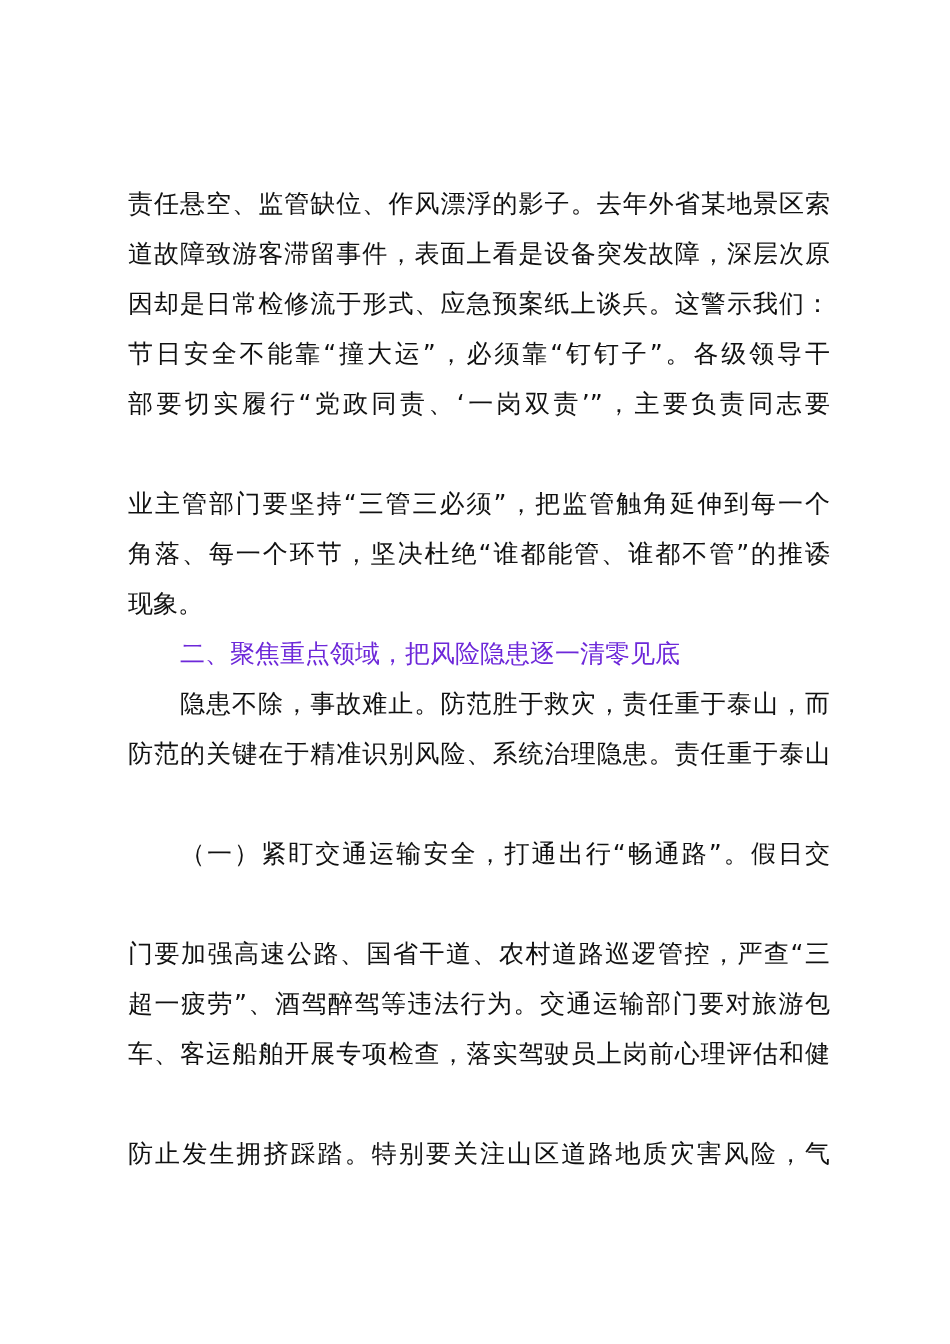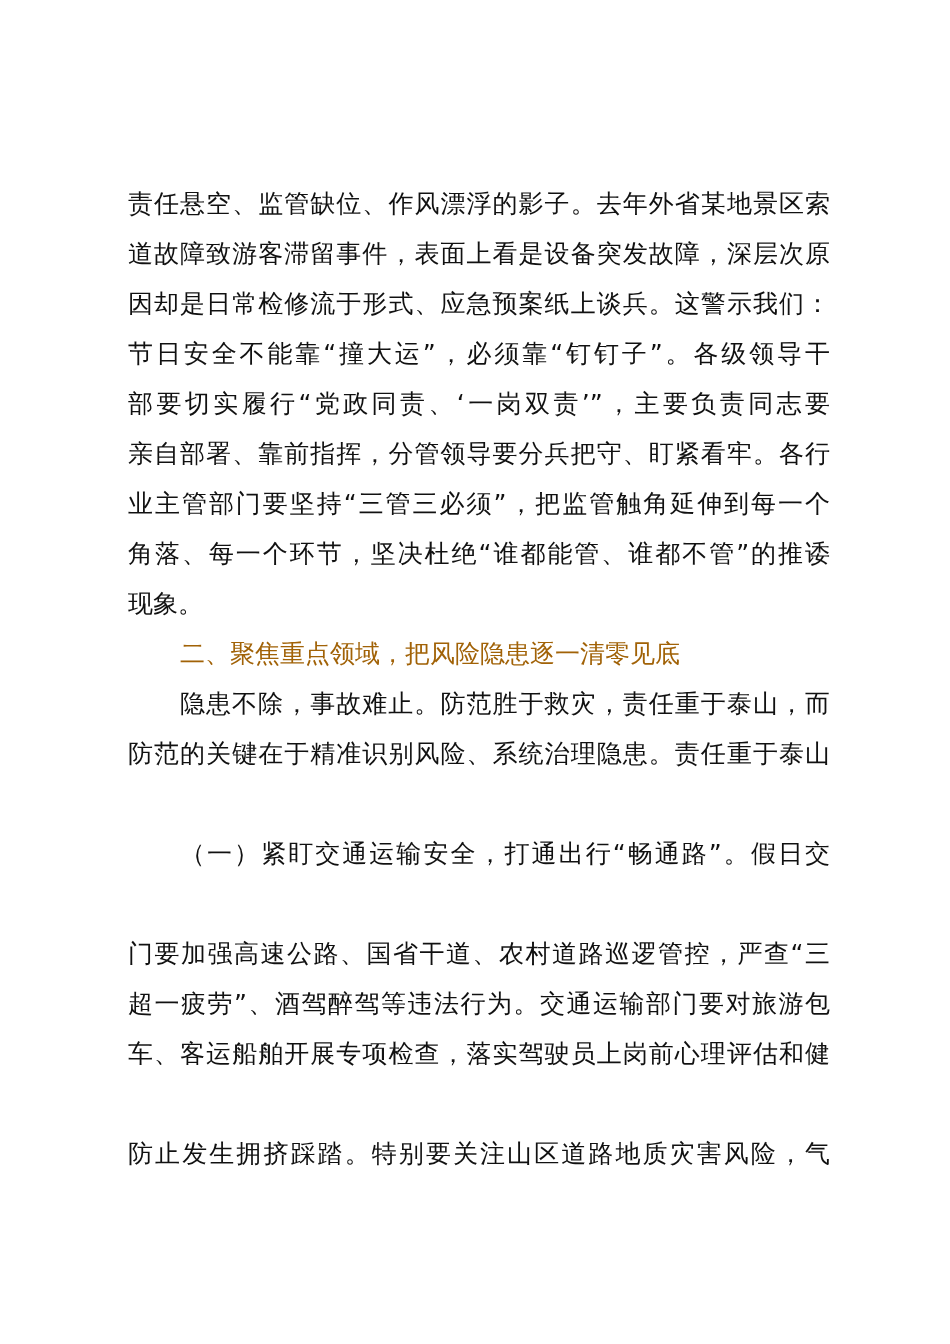--- a/index.html
+++ b/index.html
@@ -41,33 +41,32 @@
     }
     .line.indent {
       left: 180px;
       width: 650px;
     }
     .line.heading {
       left: 180px;
       width: auto;
       text-align: center;
       text-align-last: left;
-      color: #a16207;
+      color: #6d28d9;
     }
   </style>
 </head>
 <body>
 
 <div class="page">
   <div class="line" style="top:179px">责任悬空、监管缺位、作风漂浮的影子。去年外省某地景区索</div>
   <div class="line" style="top:229px">道故障致游客滞留事件，表面上看是设备突发故障，深层次原</div>
   <div class="line" style="top:279px">因却是日常检修流于形式、应急预案纸上谈兵。这警示我们：</div>
   <div class="line" style="top:329px">节日安全不能靠“撞大运”，必须靠“钉钉子”。各级领导干</div>
   <div class="line" style="top:379px">部要切实履行“党政同责、‘一岗双责’”，主要负责同志要</div>
-  <div class="line" style="top:429px">亲自部署、靠前指挥，分管领导要分兵把守、盯紧看牢。各行</div>
   <div class="line" style="top:479px">业主管部门要坚持“三管三必须”，把监管触角延伸到每一个</div>
   <div class="line" style="top:529px">角落、每一个环节，坚决杜绝“谁都能管、谁都不管”的推诿</div>
   <div class="line last" style="top:579px">现象。</div>
   <div class="line heading" style="top:629px">二、聚焦重点领域，把风险隐患逐一清零见底</div>
   <div class="line indent" style="top:679px">隐患不除，事故难止。防范胜于救灾，责任重于泰山，而</div>
   <div class="line" style="top:729px">防范的关键在于精准识别风险、系统治理隐患。责任重于泰山</div>
   <div class="line indent" style="top:829px">（一）紧盯交通运输安全，打通出行“畅通路”。假日交</div>
   <div class="line" style="top:929px">门要加强高速公路、国省干道、农村道路巡逻管控，严查“三</div>
   <div class="line" style="top:979px">超一疲劳”、酒驾醉驾等违法行为。交通运输部门要对旅游包</div>
   <div class="line" style="top:1029px">车、客运船舶开展专项检查，落实驾驶员上岗前心理评估和健</div>

